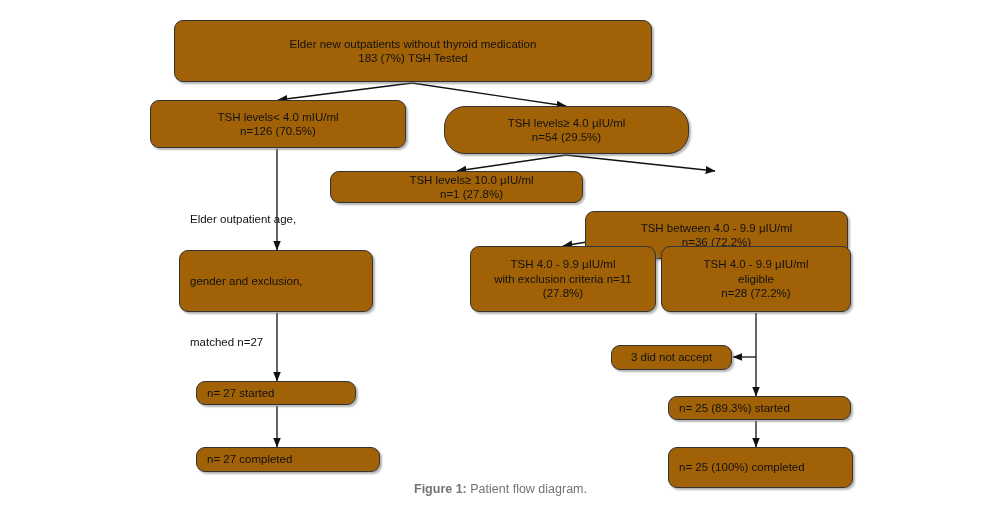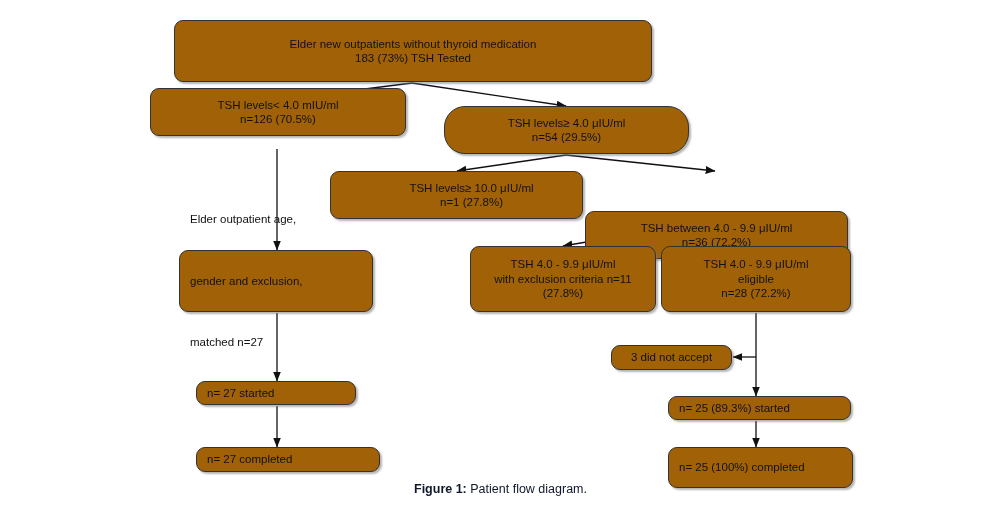--- a/index.html
+++ b/index.html
@@ -43,41 +43,41 @@
   }
   .node .ln {
     display: block;
     white-space: nowrap;
   }
   .center { align-items: center; text-align: center; padding: 0 8px; }
   .leftal { align-items: flex-start; text-align: left; padding: 0 10px; gap: 47px; }
 
   
   #n-root      { left: 174px; top: 20px;  width: 478px; height: 62px; }
-  #n-low       { left: 150px; top: 88px; width: 256px; height: 48px; text-align: right; }
+  #n-low       { left: 150px; top: 100px; width: 256px; height: 48px; text-align: right; }
   #n-high      { left: 444px; top: 106px; width: 245px; height: 48px; border-radius: 21px; }
-  #n-ge10      { left: 330px; top: 171px; width: 253px; height: 48px; padding-left: 38px; }
+  #n-ge10      { left: 330px; top: 171px; width: 253px; height: 32px; padding-left: 38px; }
   #n-between   { left: 585px; top: 171px; width: 263px; height: 48px; margin-top: 40px; }
   #n-matched   { left: 179px; top: 250px; width: 194px; height: 62px; }
   #n-excl      { left: 470px; top: 246px; width: 186px; height: 66px; }
   #n-elig      { left: 661px; top: 246px; width: 190px; height: 66px; }
   #n-noaccept  { left: 611px; top: 345px; width: 121px; height: 25px; }
   #n-lstart    { left: 196px; top: 381px; width: 160px; height: 24px; }
   #n-lcomp     { left: 196px; top: 447px; width: 184px; height: 25px; }
   #n-rstart    { left: 668px; top: 396px; width: 183px; height: 24px; }
   #n-rcomp     { left: 668px; top: 447px; width: 185px; height: 41px; }
 
   #caption {
     position: absolute;
     left: 0;
     top: 482px;
     width: 1001px;
     text-align: center;
     font-size: 12.5px;
-    color: #0f172a;
+    color: #737373;
   }
   #caption .cap-label { font-weight: bold; }
 </style>
 </head>
 <body>
 
 <div id="figure-root">
 
   <svg id="edges" viewBox="0 0 1001 511">
     <defs>
@@ -101,21 +101,21 @@
       <path d="M277,406 L277,447"></path>
 
       <path d="M756,313 L756,396"></path>
       <path d="M756,421 L756,447"></path>
       <path d="M756,357 L733,357"></path>
     </g>
   </svg>
 
   <div class="node center" id="n-root">
     <span class="ln">Elder new outpatients without thyroid medication</span>
-    <span class="ln">183 (73%) TSH Tested</span>
+    <span class="ln">183 (7%) TSH Tested</span>
   </div>
 
   <div class="node center" id="n-low">
     <span class="ln">TSH levels&lt; 4.0 mIU/ml</span>
     <span class="ln">n=126 (70.5%)</span>
   </div>
 
   <div class="node center" id="n-high">
     <span class="ln">TSH levels≥ 4.0 μIU/ml</span>
     <span class="ln">n=54 (29.5%)</span>

